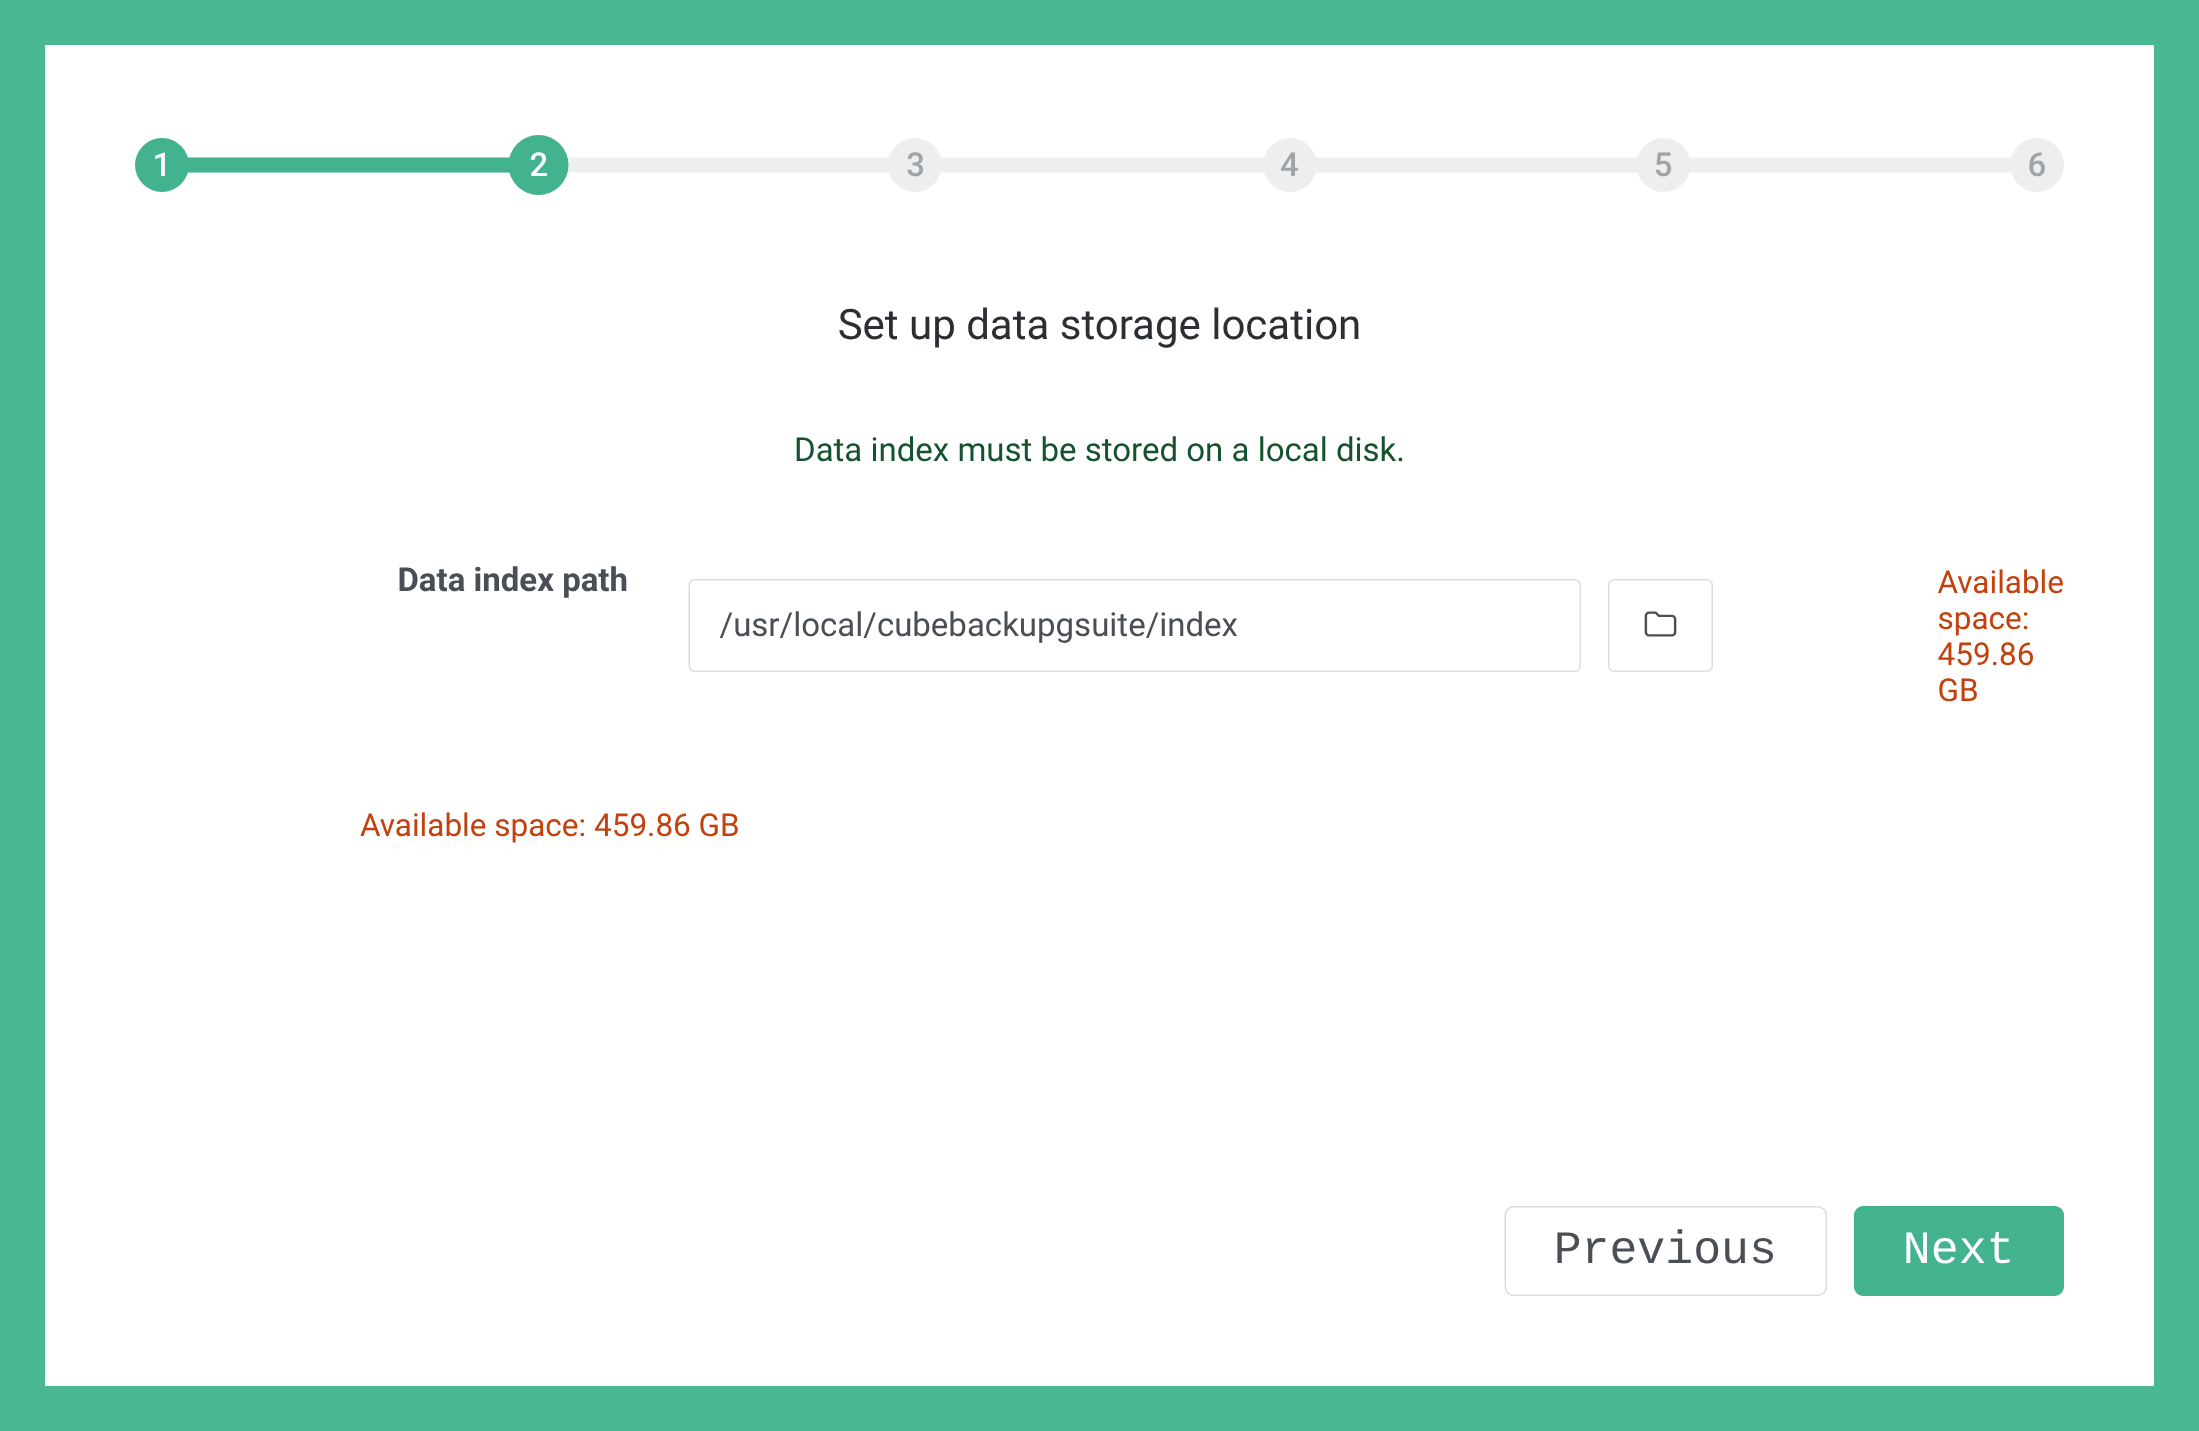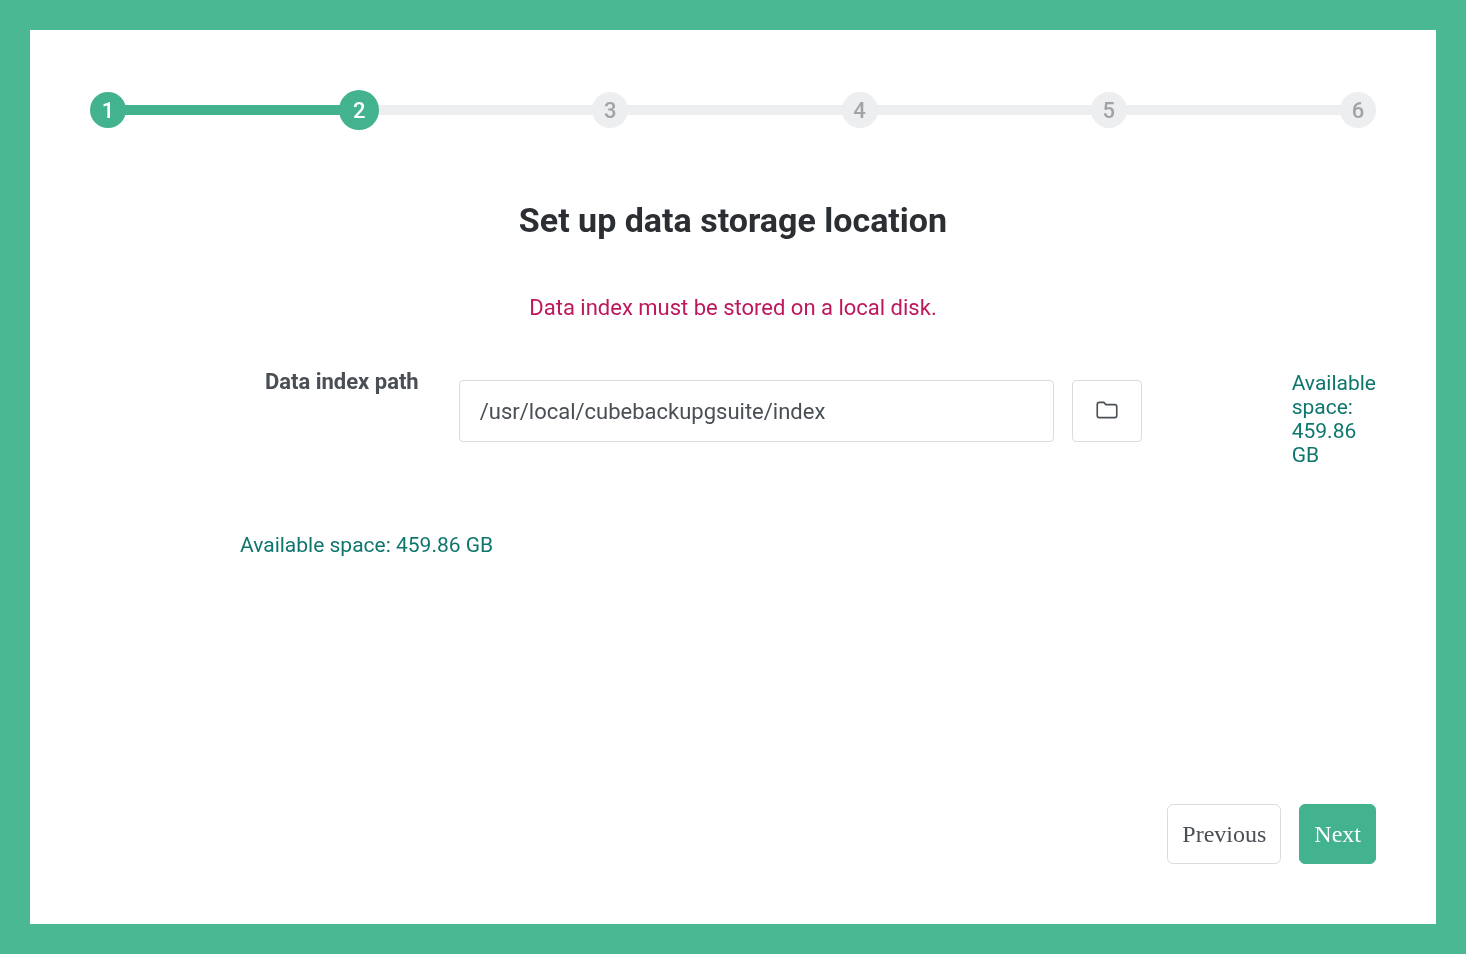--- a/index.html
+++ b/index.html
@@ -77,30 +77,30 @@
     }
     .step-circle.current {
       background: var(--accent);
       color: #fff;
       width: 40px;
       height: 40px;
     }
     
     .page-title {
       text-align: center;
-      font-size: 34px;
-      font-weight: 700;
+      font-size: 28px;
+      font-weight: 400;
       color: #2b2f33;
       margin-bottom: 55px;
     }
     .info-text {
       text-align: center;
       font-size: 22px;
-      color: #be185d;
-      margin-bottom: 35px;
+      color: #14532d;
+      margin-bottom: 48px;
     }
     
     .form-row {
       display: flex;
       align-items: flex-start;
       margin-bottom: 50px;
     }
     .form-label {
       width: 440px;
       text-align: right;
@@ -142,21 +142,21 @@
     }
     .browse-btn svg {
       width: 26px;
       height: 26px;
       stroke: #4a4f55;
       fill: none;
       stroke-width: 1.5;
     }
     .hint-text {
       font-size: 21px;
-      color: #0f766e;
+      color: #c2410c;
       margin-top: 16px;
       padding-left: 150px;
     }
     
     .encrypt-row {
       display: flex;
       align-items: center;
       margin-left: 440px;
       gap: 10px;
     }
@@ -190,29 +190,29 @@
     
     .footer {
       position: absolute;
       bottom: 60px;
       right: 60px;
       display: flex;
       gap: 18px;
     }
     .btn {
       height: 60px;
-      padding: 0 14px;
+      padding: 0 32px;
       border-radius: 6px;
-      font-size: 24px;
+      font-size: 31px;
       font-weight: 400;
       cursor: pointer;
       display: flex;
       align-items: center;
       justify-content: center;
-      font-family: Liberation Serif, serif;
+      font-family: Liberation Mono, monospace;
     }
     .btn-secondary {
       background: #fff;
       border: 1px solid #dcdcdc;
       color: #4a4f55;
     }
     .btn-primary {
       background: var(--accent);
       border: 1px solid var(--accent);
       color: #fff;

